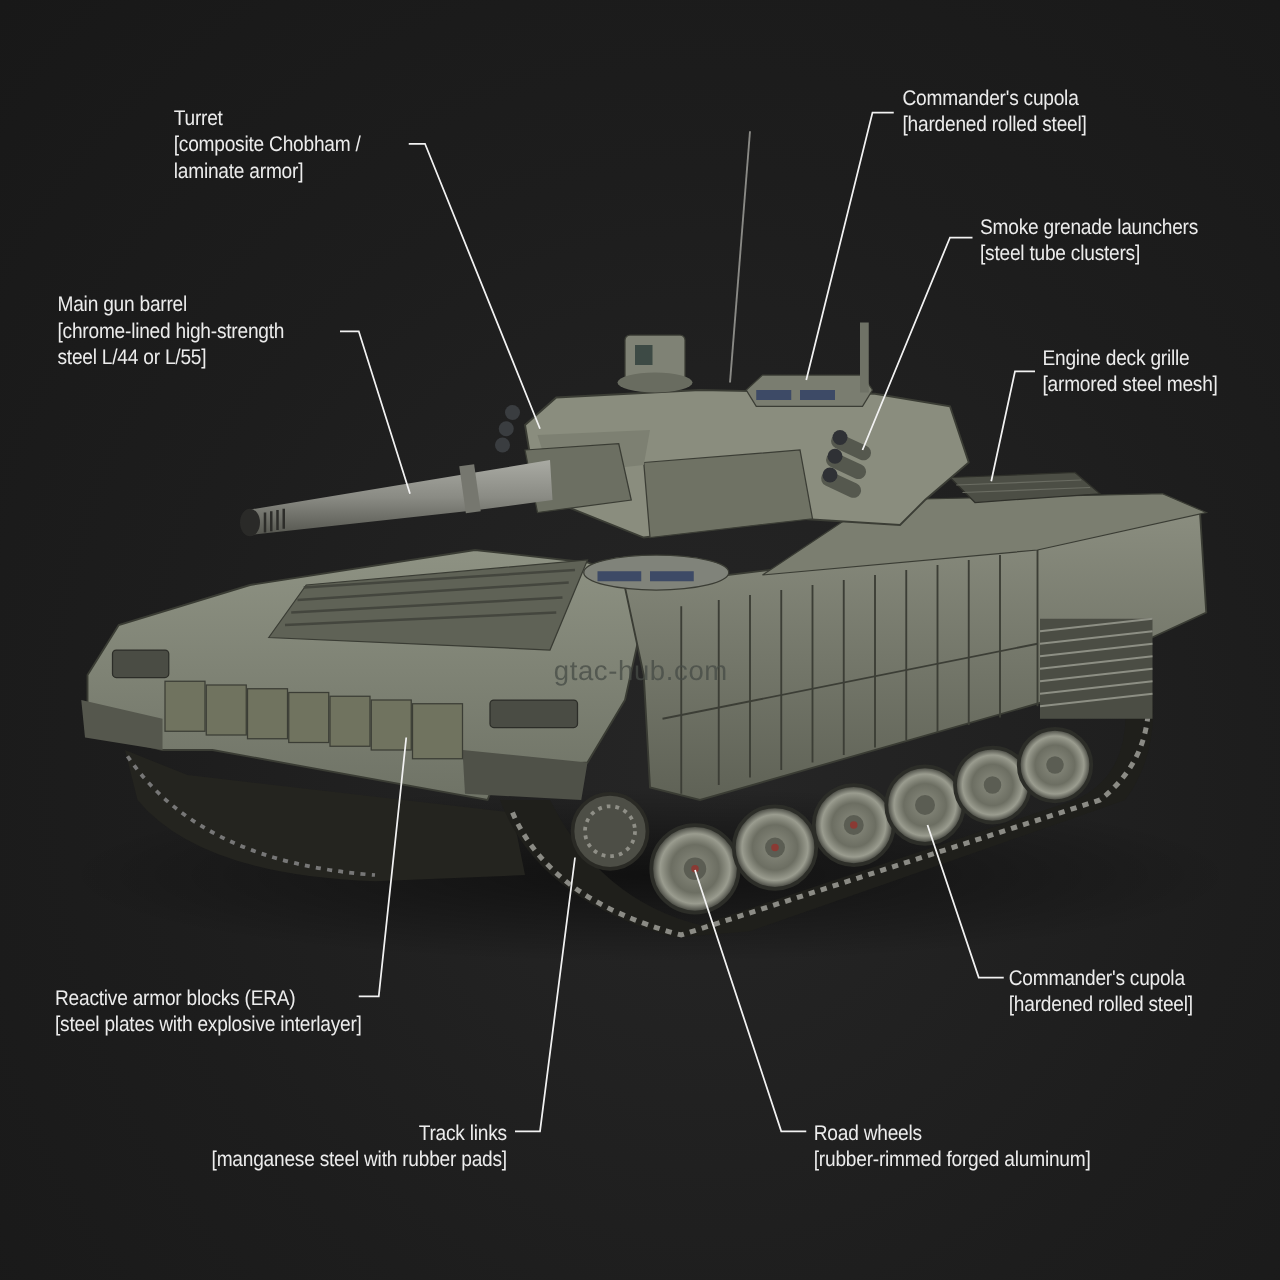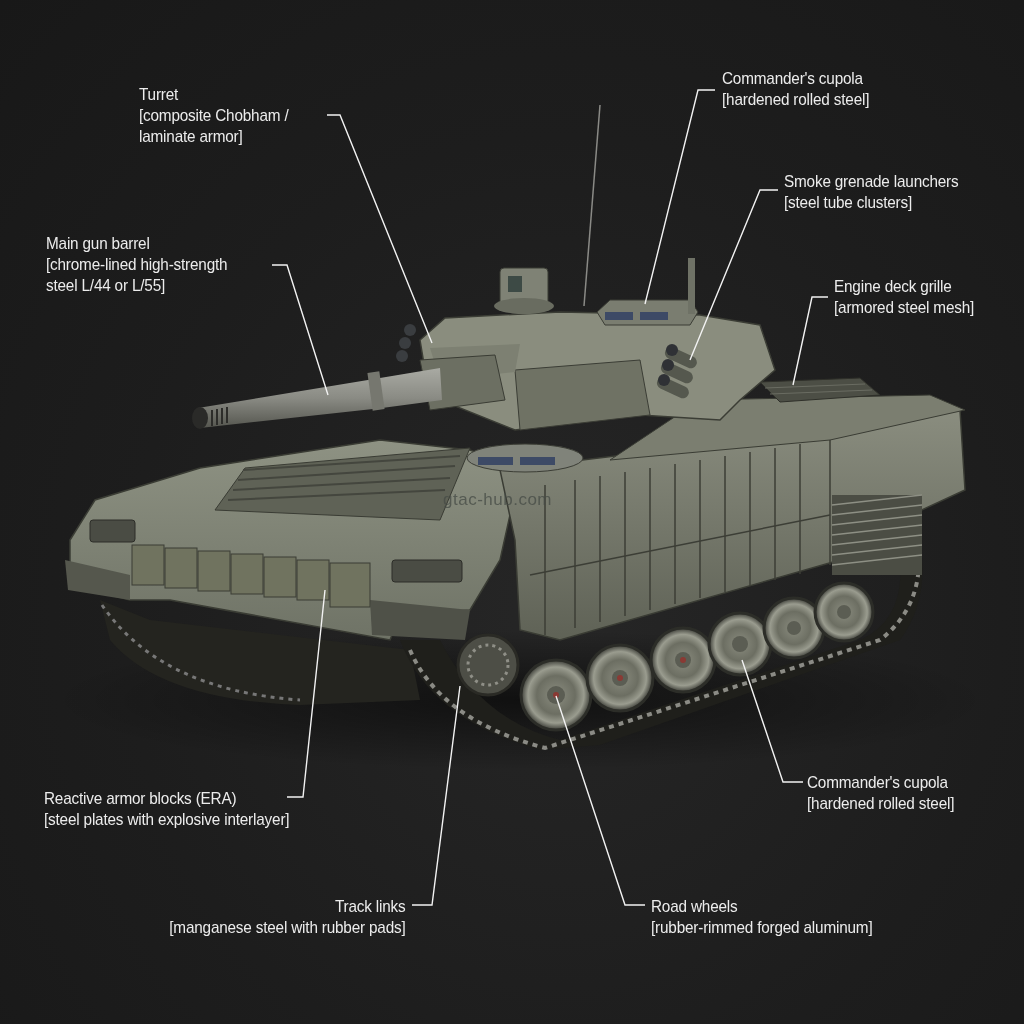--- a/index.html
+++ b/index.html
@@ -3,21 +3,21 @@
 <meta charset="utf-8">
 <style>
   html, body { margin:0; padding:0; }
   body { width:1024px; height:1024px; overflow:hidden; background:#1c1c1c; font-family:"Liberation Sans", sans-serif; }
   #stage { position:relative; width:1024px; height:1024px; background:radial-gradient(ellipse at 55% 60%, #262626 0%, #1d1d1d 55%, #181818 100%); }
   svg#art { position:absolute; left:0; top:0; }
   .label { position:absolute; color:#ececec; font-size:17px; line-height:21px; letter-spacing:-0.2px; white-space:nowrap; transform:scaleX(0.9); }
   .label.left-origin { transform-origin:left top; }
   .label.right-origin { transform-origin:right top; text-align:right; }
   .label .name, .label .mat { display:block; }
-  .watermark { position:absolute; left:443px; top:490px; color:rgba(70,75,70,0.75); font-size:17px; letter-spacing:0.5px; }
+  .watermark { position:absolute; left:443px; top:524px; color:rgba(70,75,70,0.75); font-size:22px; letter-spacing:0.5px; }
 </style>
 </head>
 <body>
 
 <div id="stage">
 
   <svg id="art" width="1024" height="1024" viewBox="0 0 1024 1024">
     <defs>
       <linearGradient id="hullTop" x1="0" y1="0" x2="0" y2="1">
         <stop offset="0" stop-color="#8e9283"></stop>

